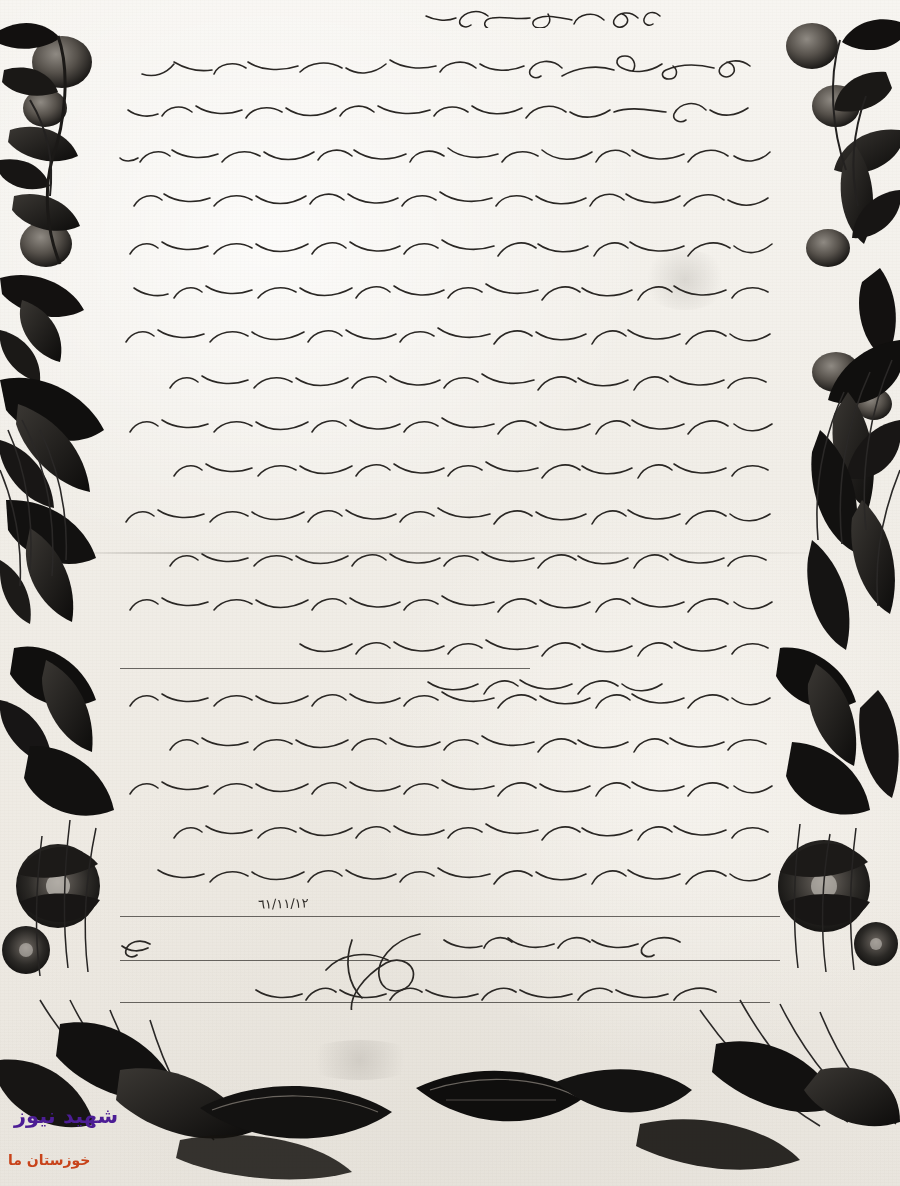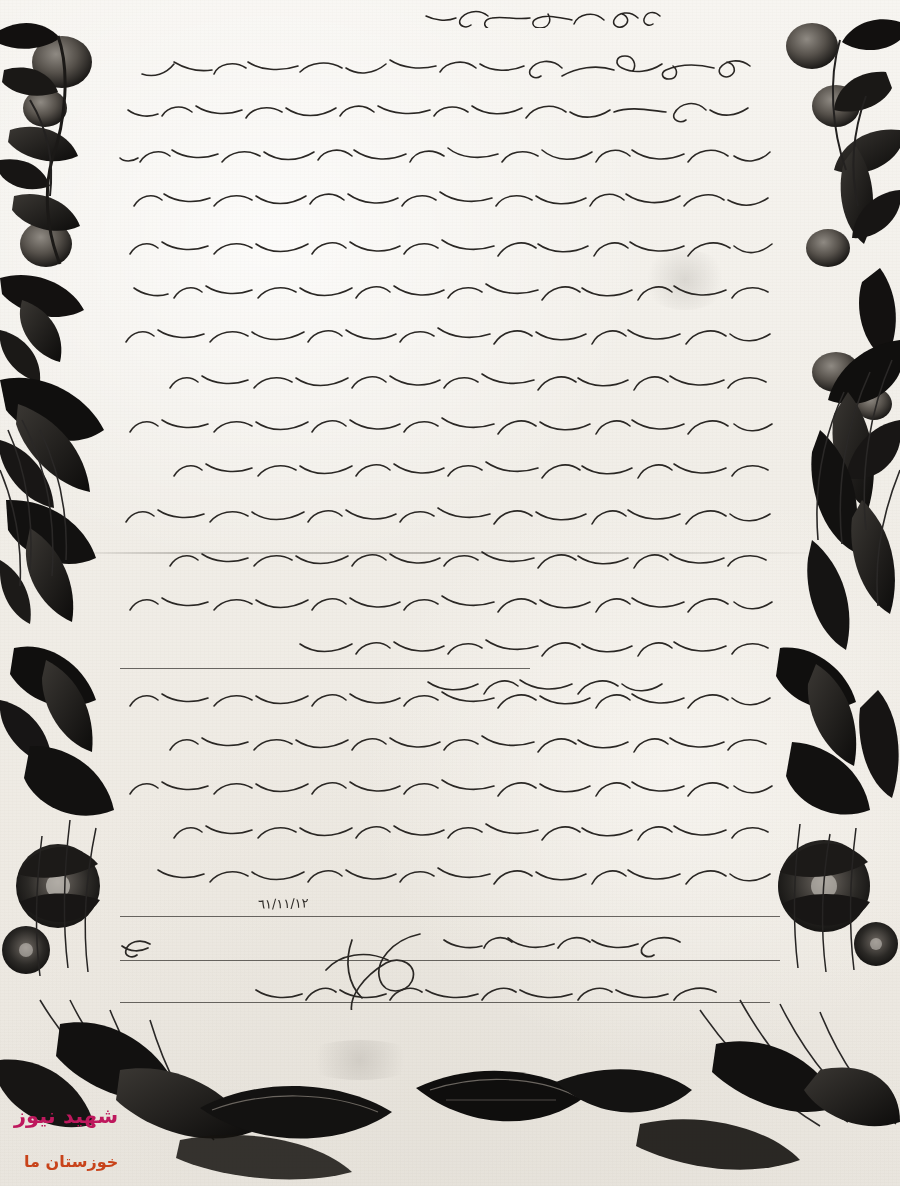--- a/index.html
+++ b/index.html
@@ -89,25 +89,25 @@
     position: absolute;
     left: 8px;
     bottom: 8px;
     width: 120px;
     height: 78px;
   }
   .wm-text {
     position: absolute;
     font-family: "DejaVu Sans", sans-serif;
     font-weight: bold;
-    color: #be185d;
+    color: #4c1d95;
     white-space: nowrap;
   }
   .wm-main { font-size: 21px; left: 6px; top: 4px; letter-spacing: -1px; }
-  .wm-sub  { font-size: 16px; left: 16px; top: 52px; color:#c8431a; }
+  .wm-sub  { font-size: 14px; left: 0; top: 52px; color:#c8431a; }
 
   .smudge {
     position: absolute;
     border-radius: 50%;
     background: radial-gradient(circle, rgba(120,115,108,0.20), rgba(120,115,108,0) 70%);
     pointer-events: none;
   }
   .fold {
     position: absolute;
     left: 60px;

